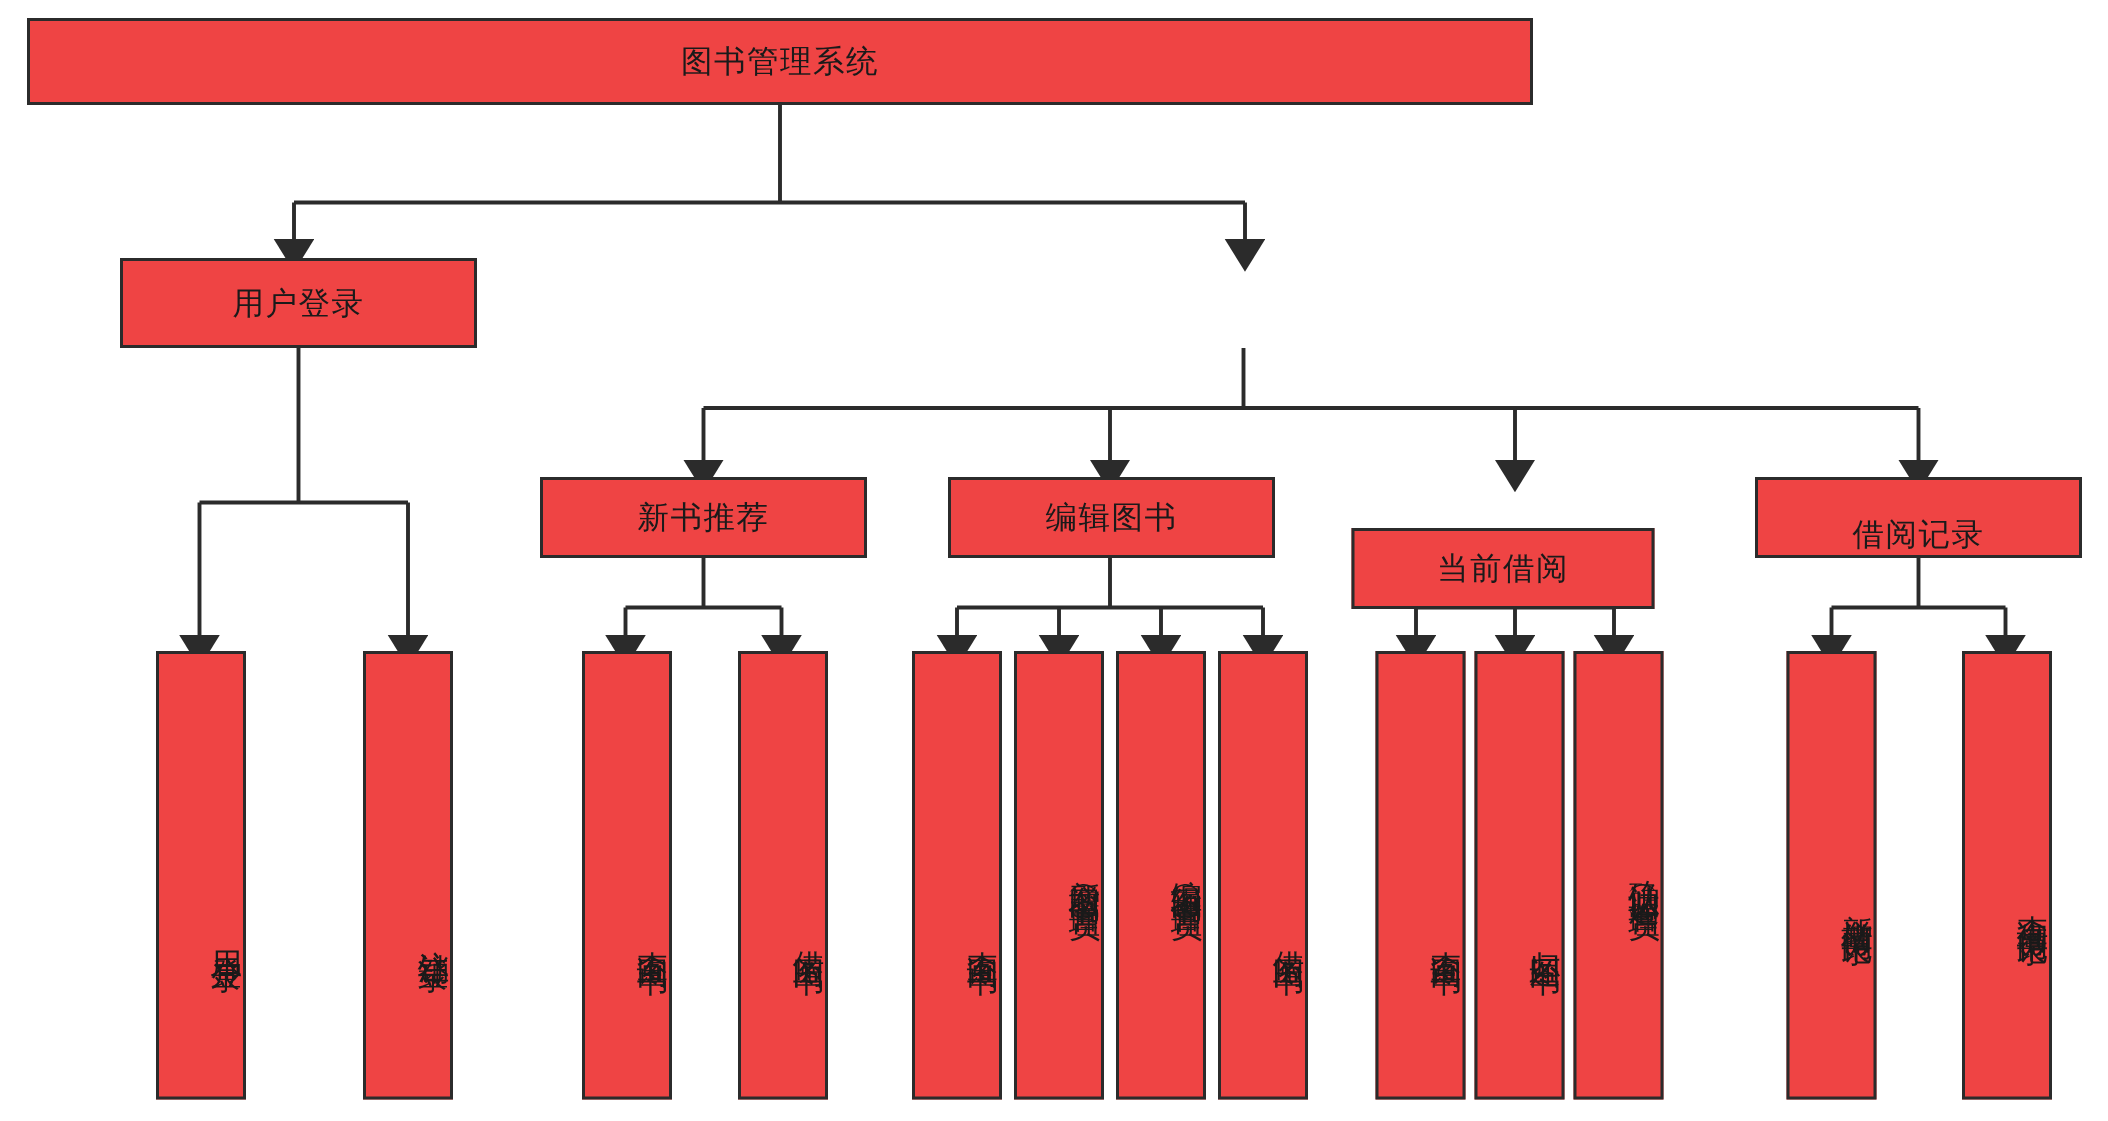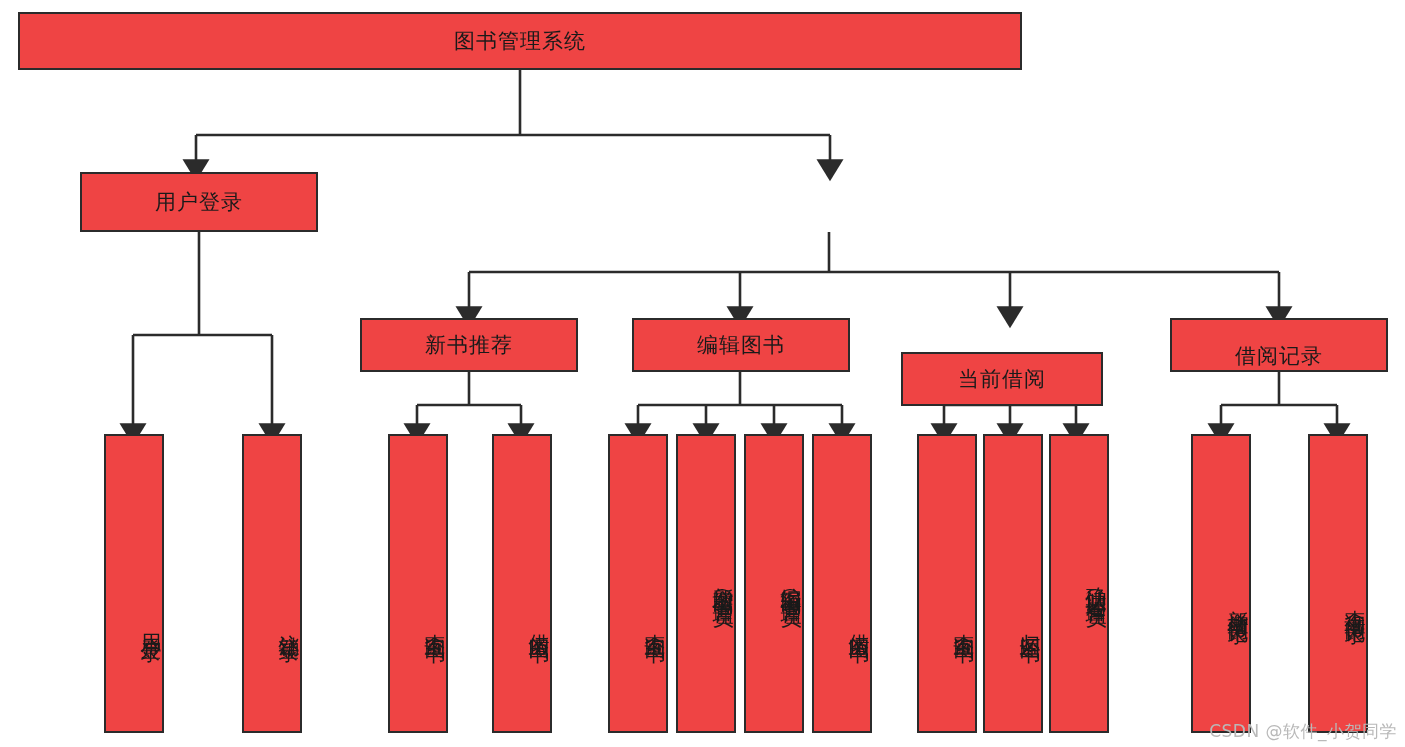--- a/index.html
+++ b/index.html
@@ -195,15 +195,14 @@
   </div>
 
   <div class="node vert" style="left:1191px; top:434px; width:60px; height:299px; padding-top:42px;">
     <span class="node-label">新增借阅记录</span>
   </div>
 
   <div class="node vert" style="left:1308px; top:434px; width:60px; height:299px; padding-top:42px;">
     <span class="node-label">查询借阅记录</span>
   </div>
 
-  <div id="watermark">CSDN @软件_小贺同学</div>
 
 </div>
 
 </body></html>

